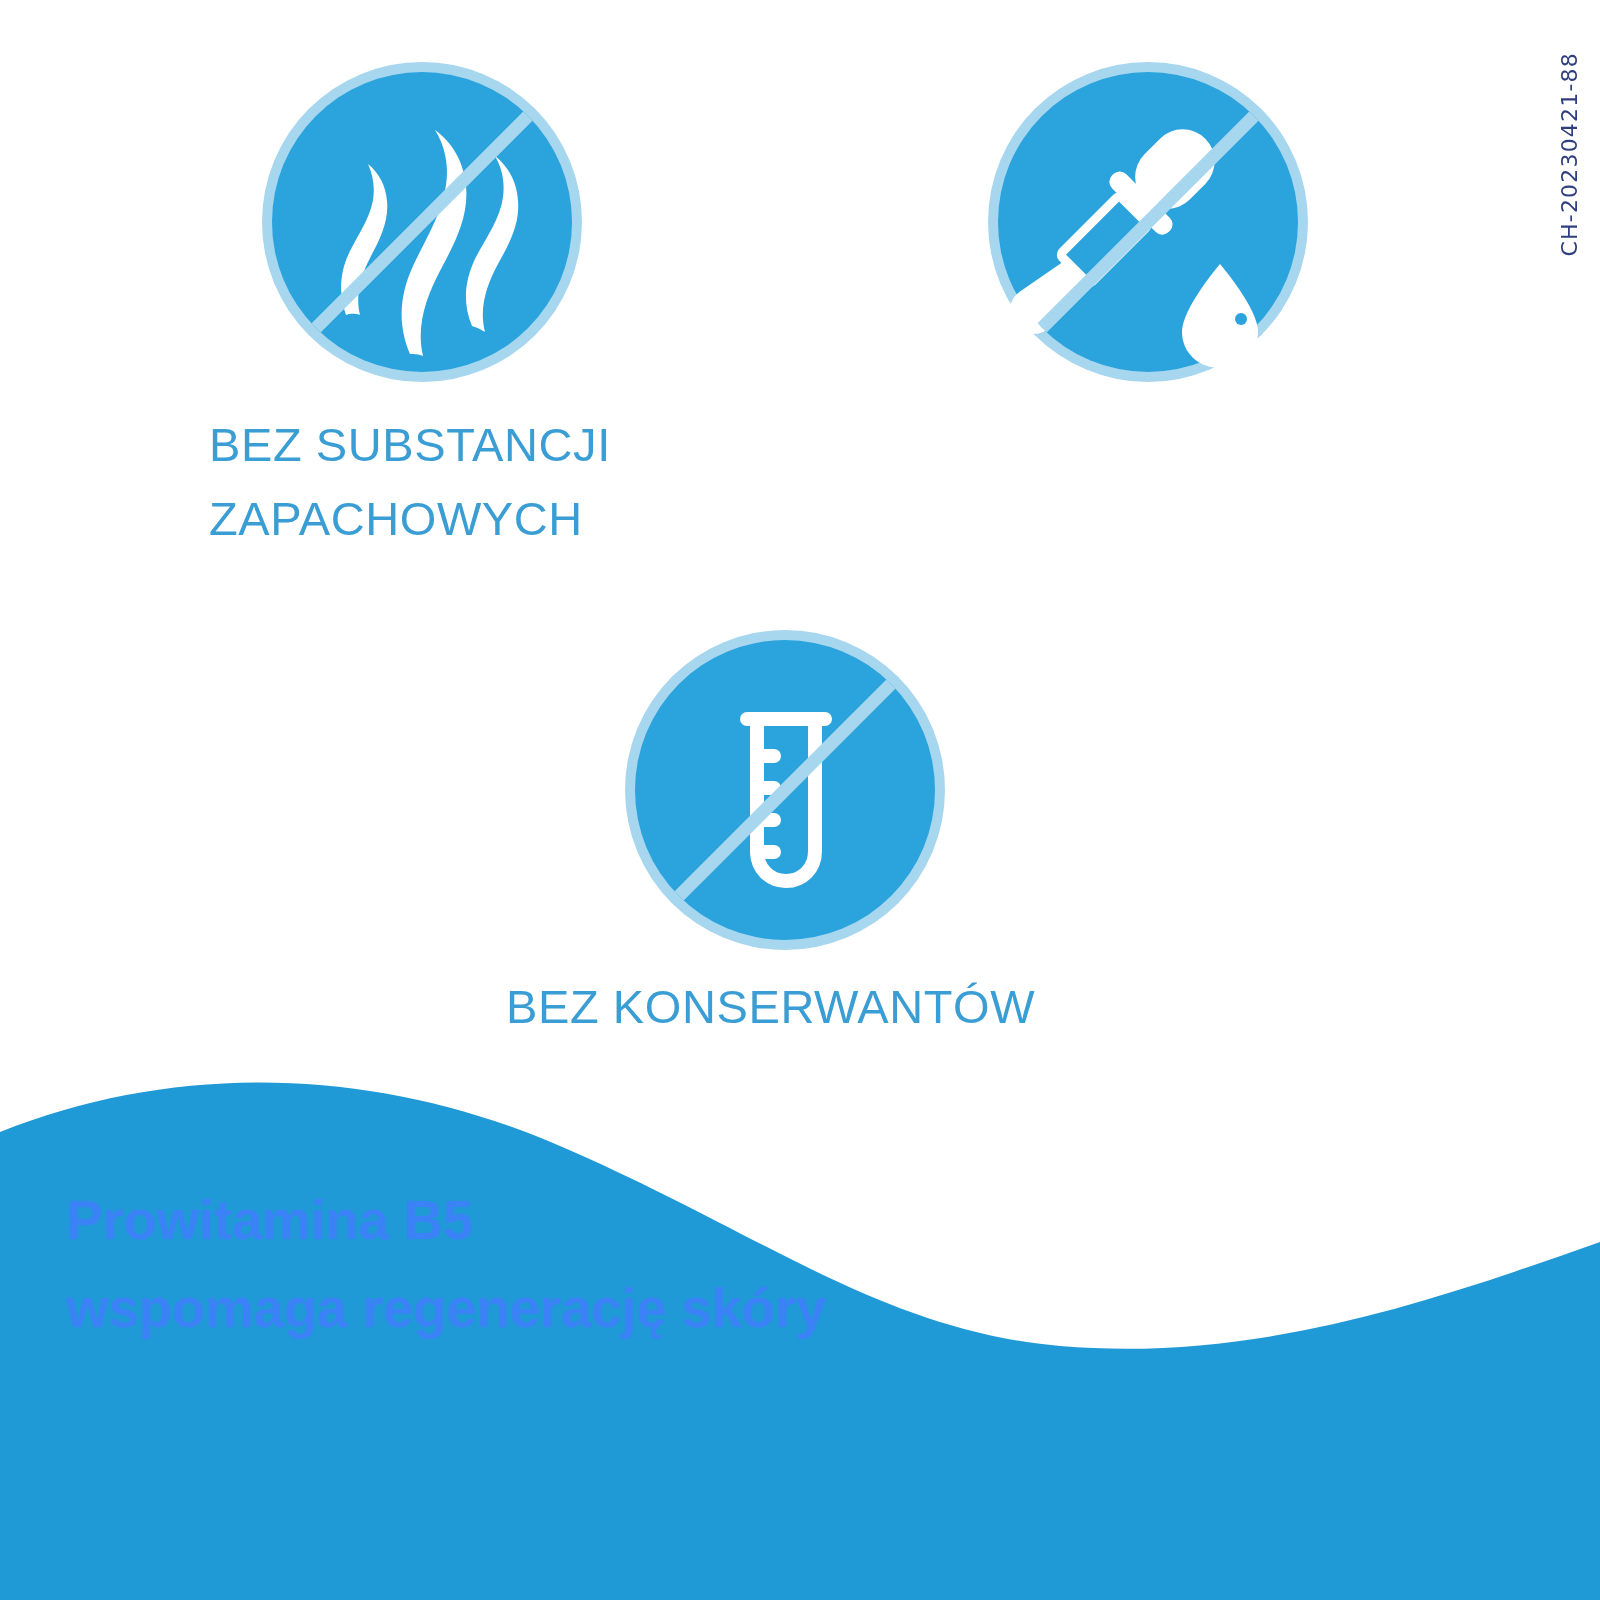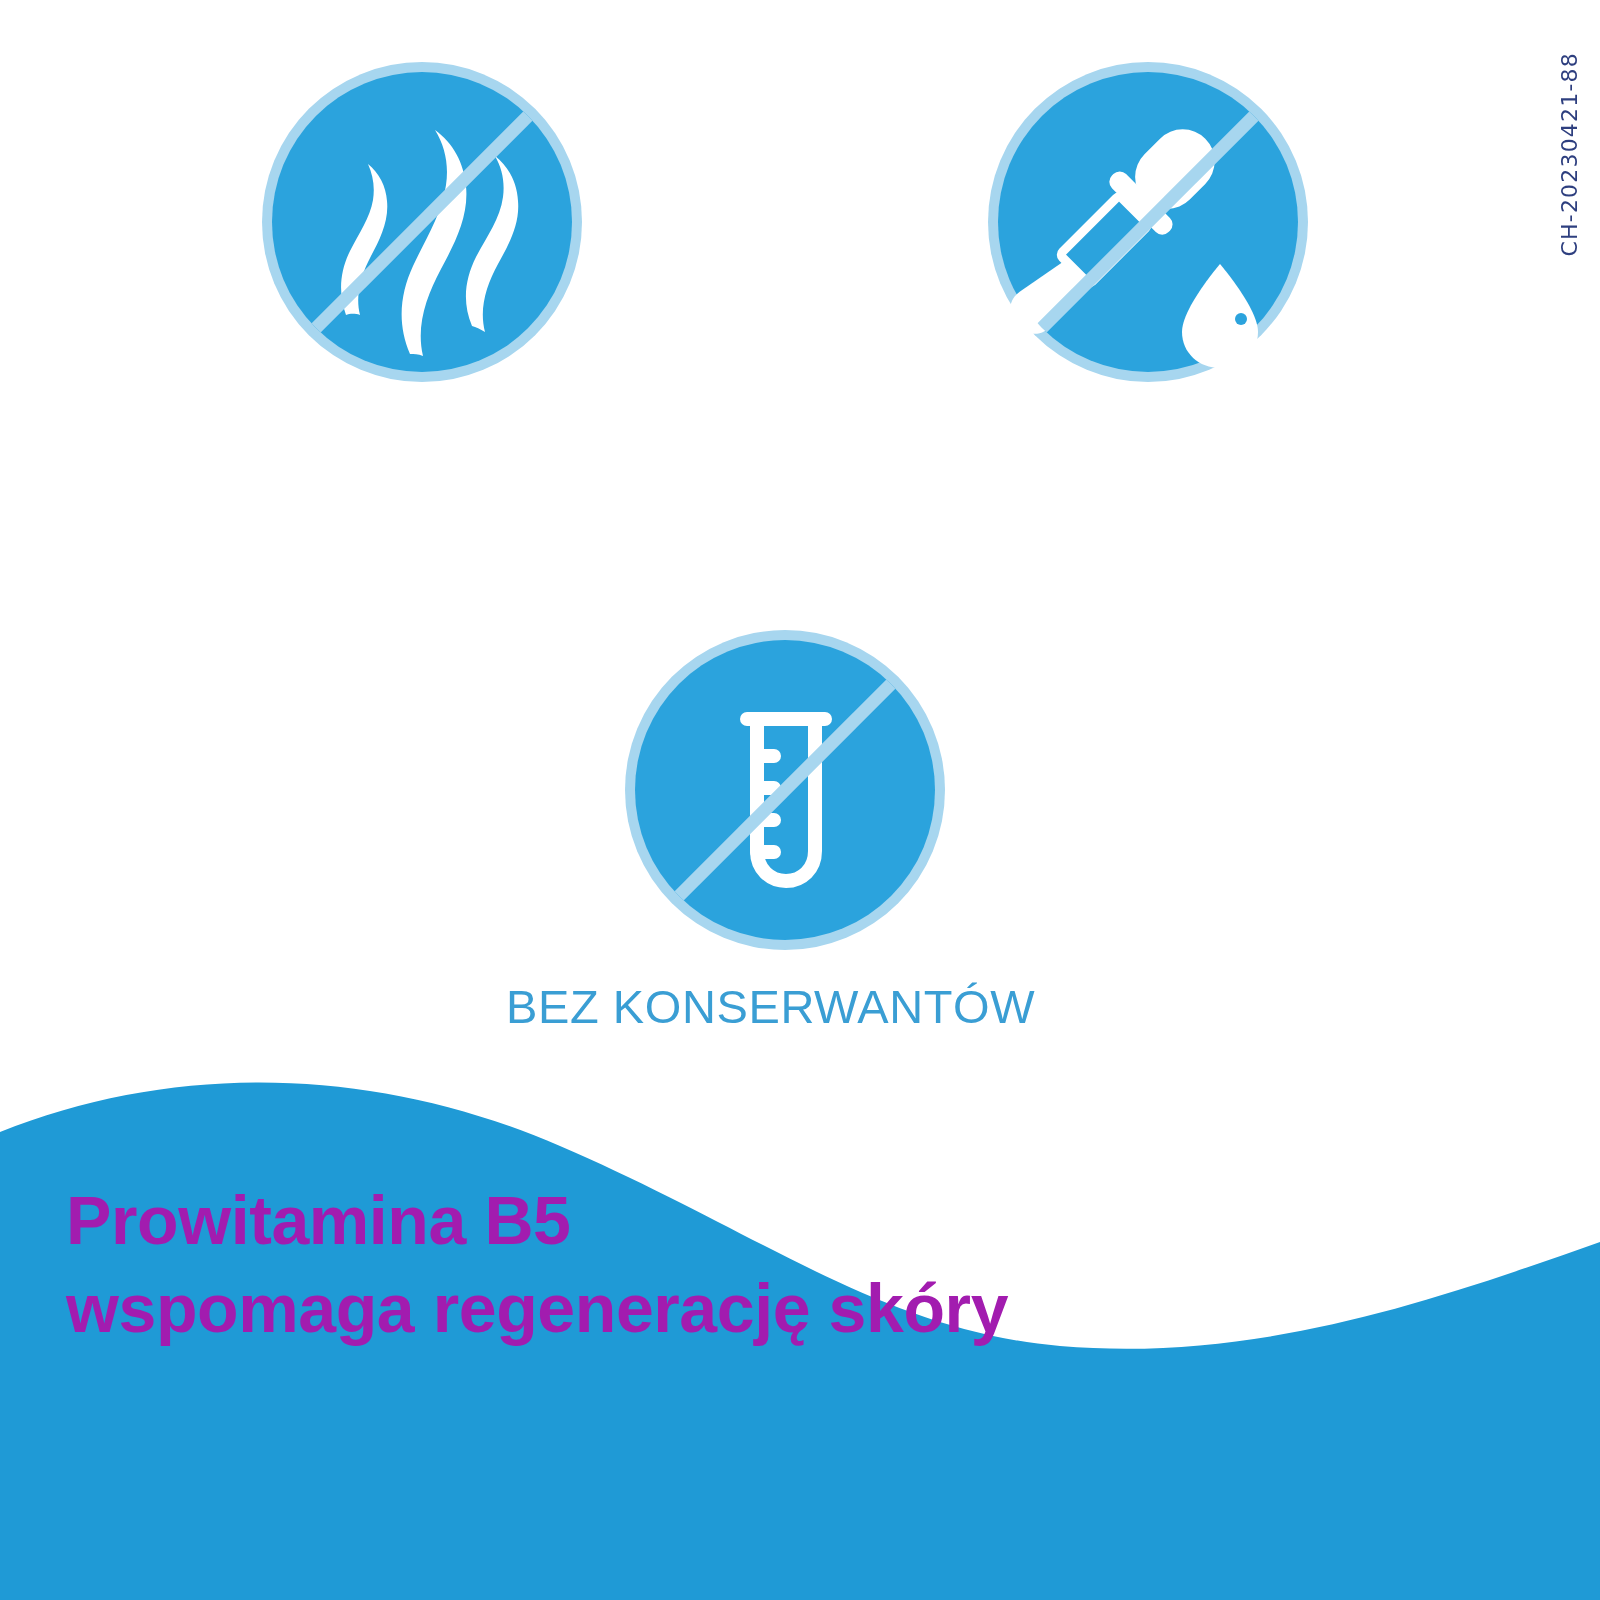--- a/index.html
+++ b/index.html
@@ -71,24 +71,24 @@
     height: 540px;
   }
   .wave-wrap svg { display: block; width: 1600px; height: 540px; }
 
   
   .promo {
     position: absolute;
     left: 66px;
     top: 1176px;
     width: 1450px;
-    color: #a21caf;
+    color: #3b82f6;
     font-family: "Liberation Sans", sans-serif;
     font-weight: 700;
-    font-size: 68px;
+    font-size: 55px;
     line-height: 88px;
     letter-spacing: -0.4px;
   }
   .promo-line { display: block; white-space: nowrap; }
 </style>
 </head>
 <body>
 
 <div id="page">
 
@@ -171,20 +171,22 @@
         <line x1="136" y1="194" x2="153" y2="194"></line>
         <line x1="136" y1="226" x2="153" y2="226"></line>
       </g>
 
       <g clip-path="url(#clip3)">
         <line x1="30" y1="298" x2="298" y2="30" stroke="#a7d6ef" stroke-width="13"></line>
       </g>
     </svg>
   </div>
 
+  <div class="caption caption-1">BEZ SUBSTANCJI
+ZAPACHOWYCH</div>
 
 
   <div class="caption caption-3">BEZ KONSERWANTÓW</div>
 
   <div class="wave-wrap">
     <svg viewBox="0 0 1600 540" preserveAspectRatio="none" xmlns="http://www.w3.org/2000/svg">
 
       <path d="M0,100 C180,26 380,34 560,112 C760,198 880,300 1060,318 C1250,336 1420,278 1600,212 L1600,540 L0,540 Z" fill="#a7d6ef"></path>
 
       <path d="M0,72 C180,0 380,8 560,86 C760,172 880,270 1060,286 C1250,302 1420,246 1600,182 L1600,540 L0,540 Z" fill="#1f9ad6"></path>

